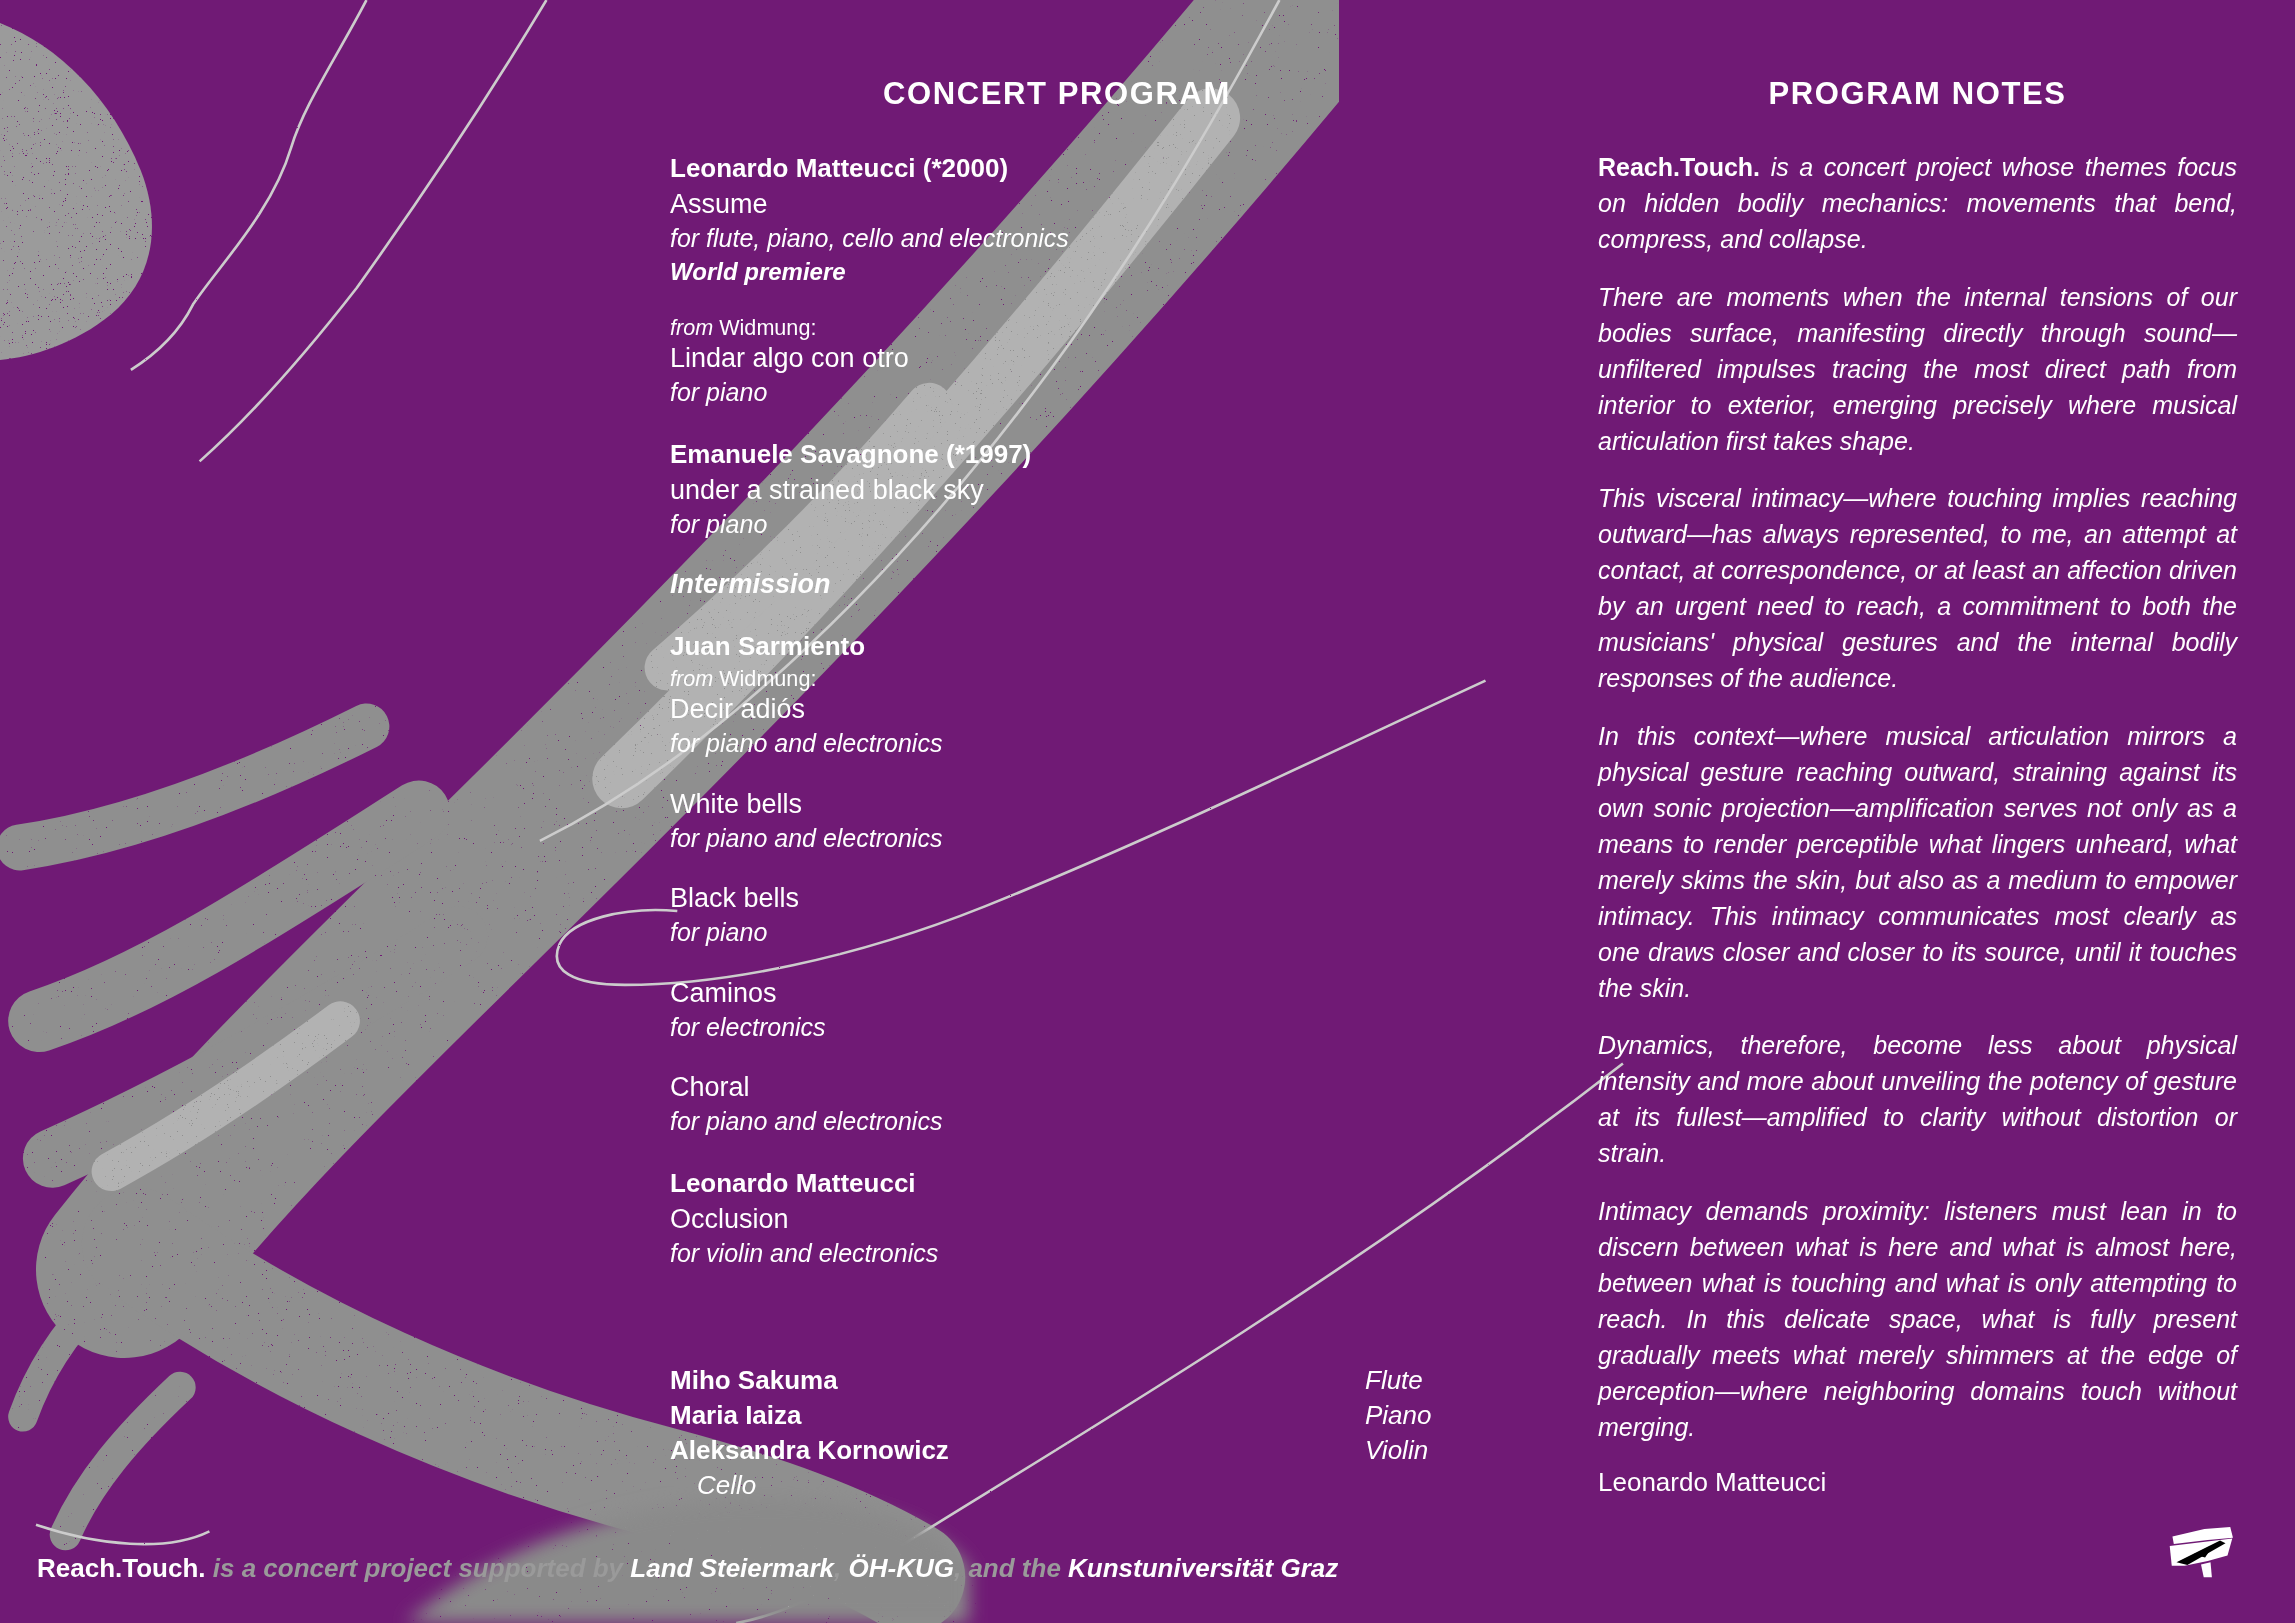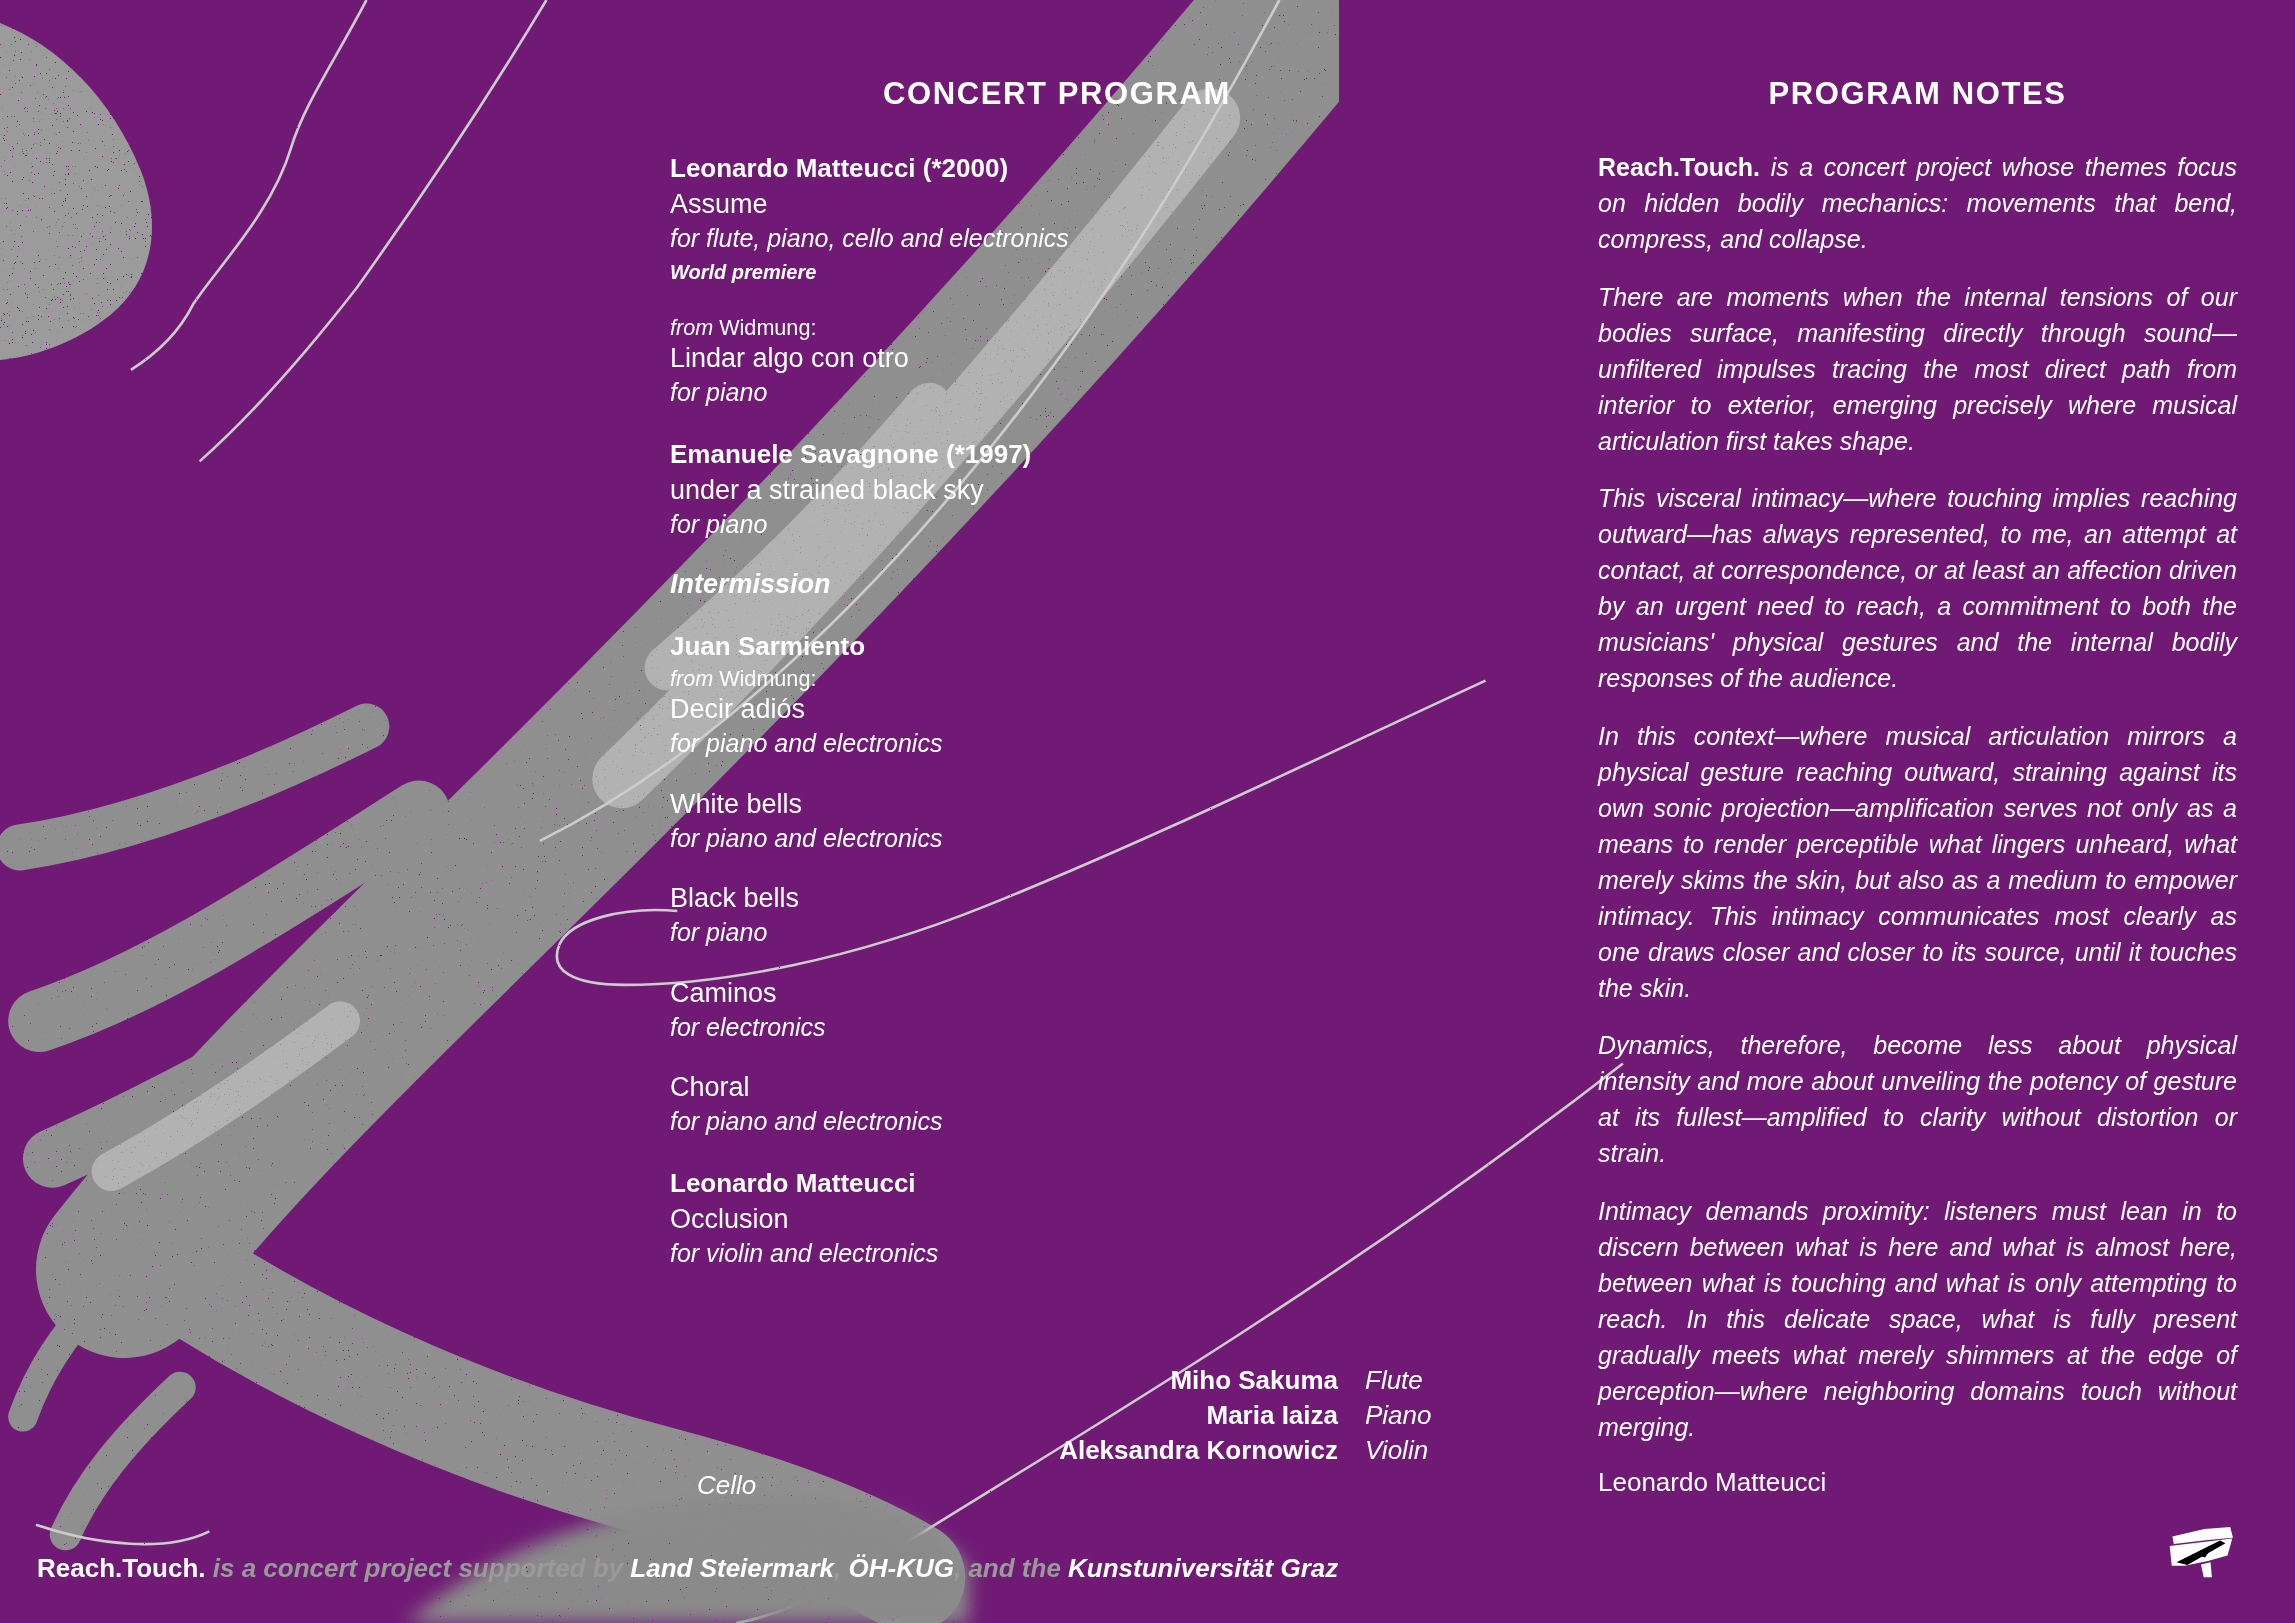--- a/index.html
+++ b/index.html
@@ -20,30 +20,30 @@
     margin:0 0 38px 0;
     font-size:31px;font-weight:700;letter-spacing:1.6px;
     text-align:center;color:#ffffff;
   }
   .entries{text-align:left;}
   .entry{margin:0 0 25.5px 0;}
   .line{display:block;}
   .composer{font-size:26px;font-weight:700;line-height:37px;}
   .piece-title{font-size:27px;font-weight:400;line-height:34px;}
   .instr{font-size:25px;font-style:italic;font-weight:400;line-height:35px;}
-  .premiere{font-size:20px;font-style:italic;font-weight:600;line-height:32px;}
+  .premiere{font-size:24px;font-style:italic;font-weight:600;line-height:32px;}
   .fromline{font-size:21.6px;line-height:27.5px;}
   .fromline .fp{font-style:italic;font-weight:300;}
   .fromline .fw{font-style:normal;font-weight:400;}
   .intermission{font-size:27px;font-weight:700;font-style:italic;line-height:35px;}
 
   
   .performers{position:absolute;left:670px;top:1363px;width:774px;}
   .prow{display:flex;align-items:baseline;line-height:35px;}
-  .pname{flex:1;text-align:right;font-weight:700;font-size:26px;}
+  .pname{flex:1;font-weight:700;font-size:26px;}
   .pinst{width:79px;margin-left:27px;text-align:left;font-style:italic;font-size:26px;}
 
   
   .notes-col{position:absolute;left:1598px;top:76px;width:639px;}
   .notes-col .col-title{margin:0 0 37px 0;}
   .notes-col p{
     margin:0 0 21.6px 0;
     font-size:25px;font-style:italic;font-weight:400;
     line-height:36px;text-align:justify;color:#ffffff;
   }

